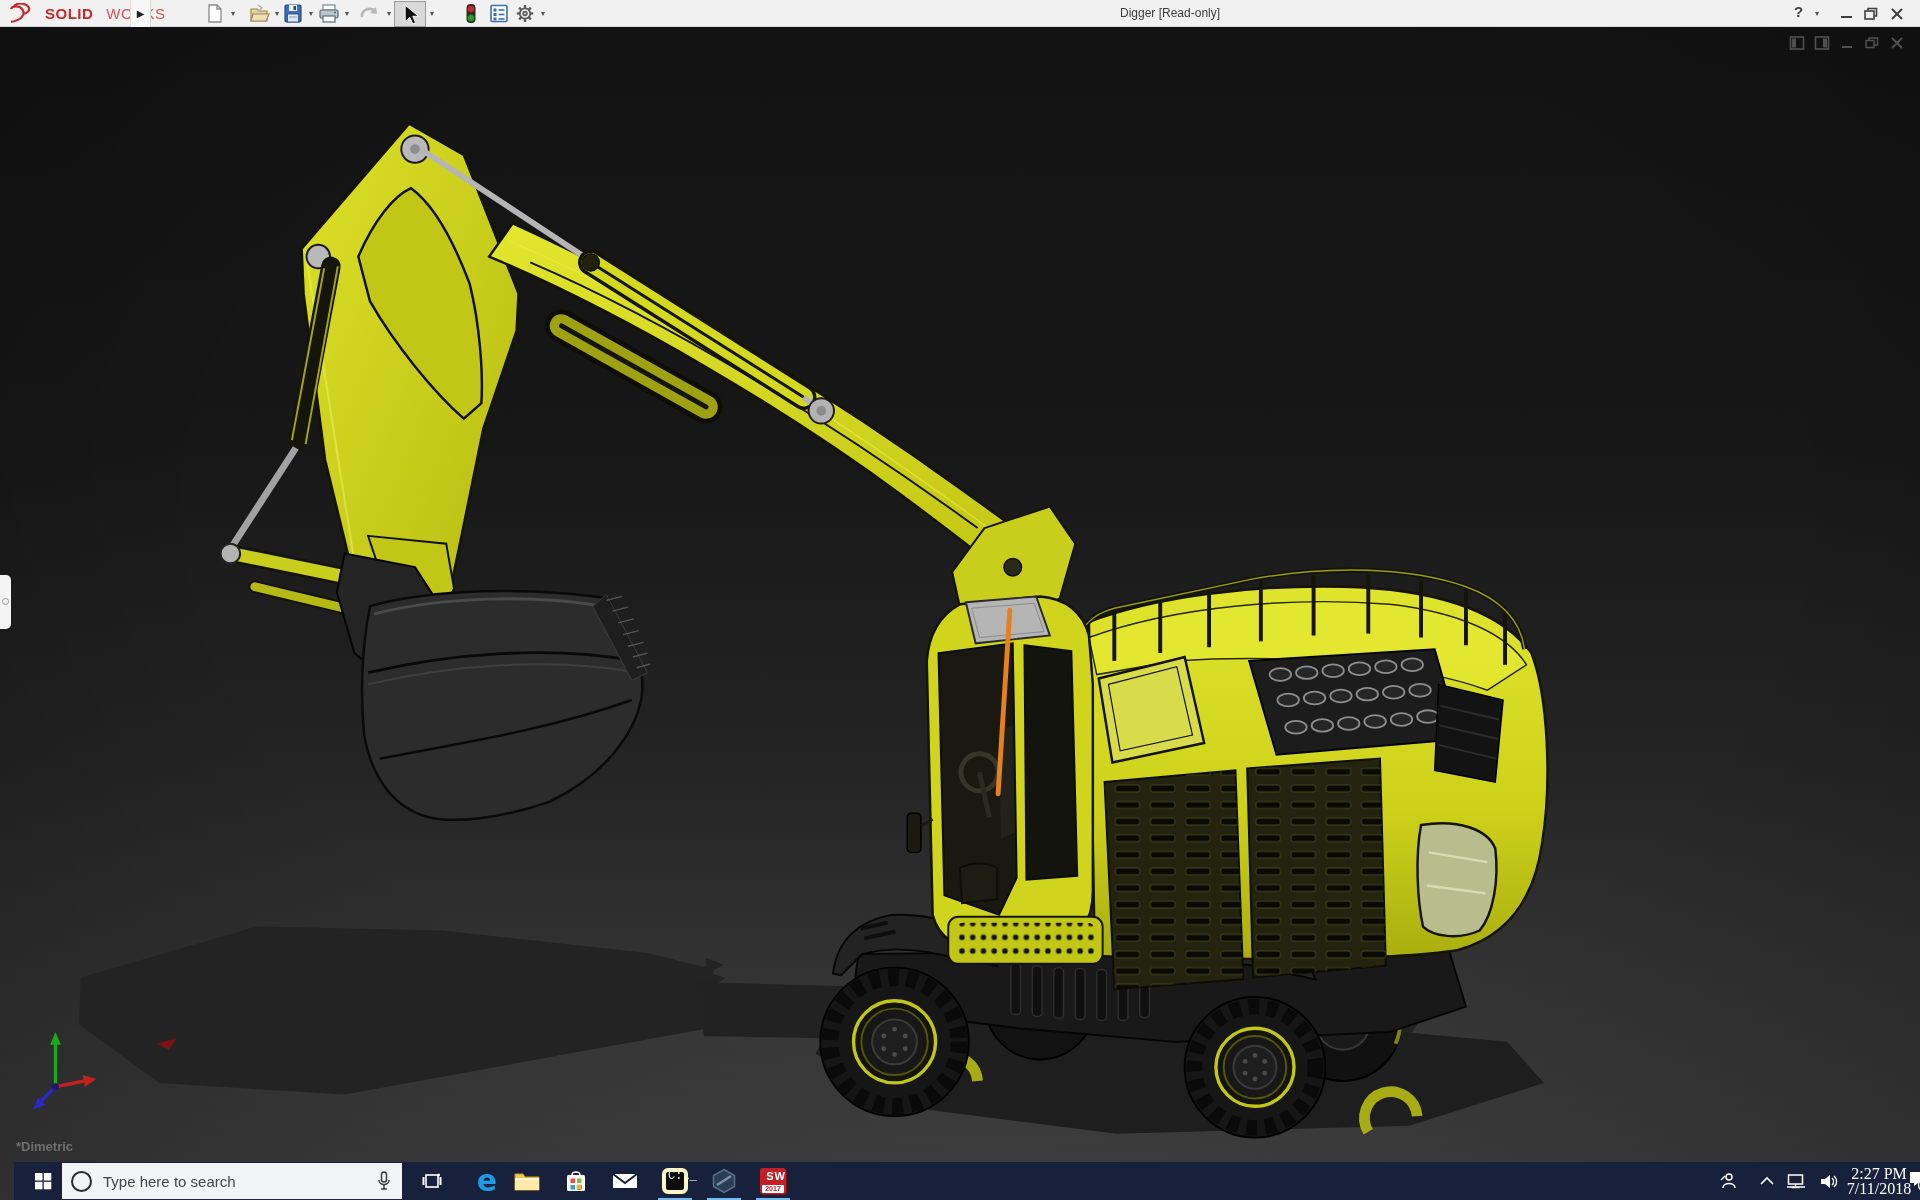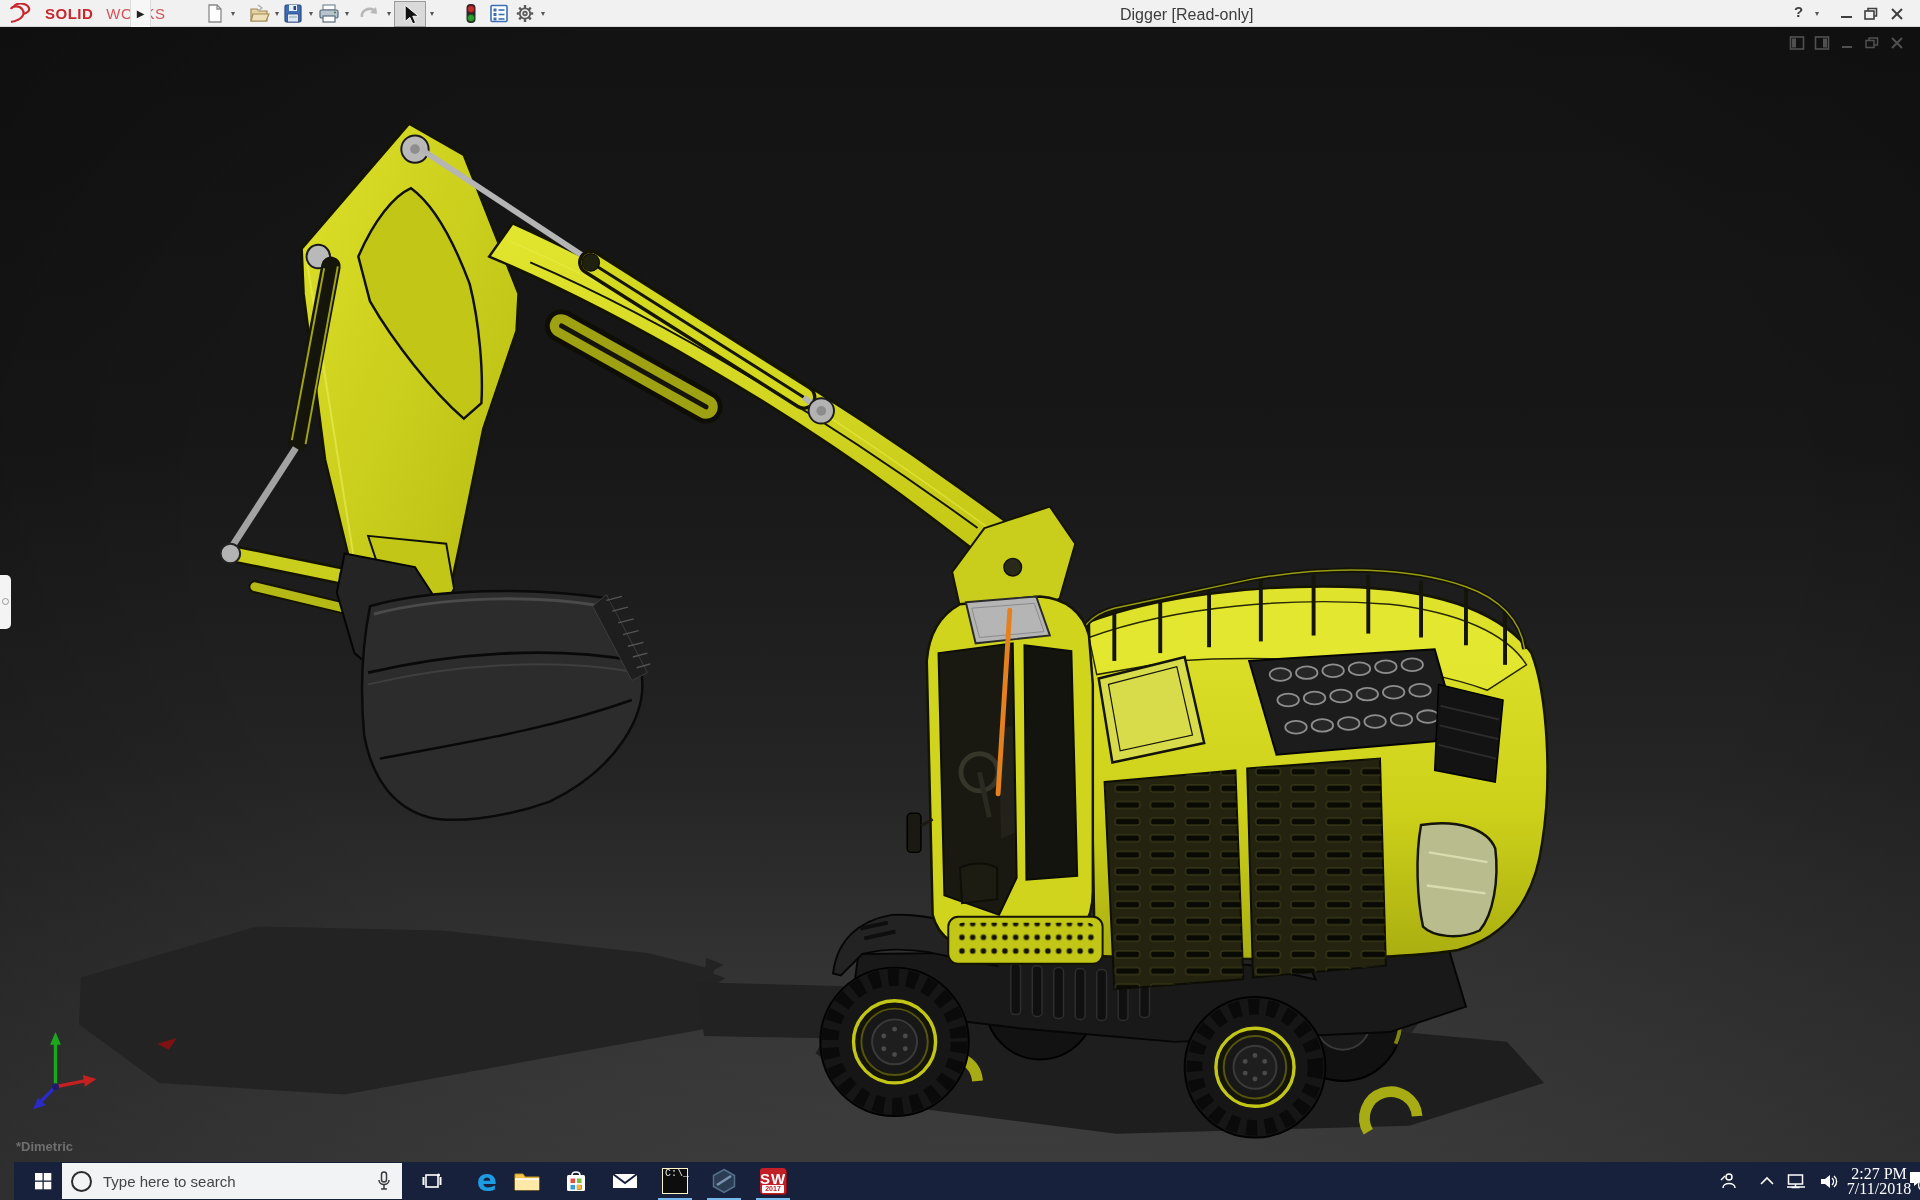--- a/index.html
+++ b/index.html
@@ -16,21 +16,21 @@
   .logo-bold{color:#c8272d;font-weight:bold;font-size:15px;letter-spacing:.5px;}
   .logo-light{color:#d4555a;font-weight:normal;font-size:15px;letter-spacing:.5px;}
   .menu-expand{
     position:absolute;left:130px;top:0;width:19px;height:27px;background:#f7f7f7;
     border-left:1px solid #dcdcdc;border-right:1px solid #dcdcdc;
     color:#222;font-size:10px;text-align:center;line-height:27px;cursor:pointer;
   }
   .tbi{position:absolute;top:3px;width:22px;height:21px;}
   .caret{position:absolute;top:9px;font-size:8px;color:#555;width:10px;text-align:center;}
   .sel-box{position:absolute;left:394px;top:1px;width:30px;height:24px;background:#d9d9d9;border:1px solid #9a9a9a;}
-  .doc-title{position:absolute;left:1120px;top:6px;font-size:16px;color:#3c3c3c;white-space:nowrap;}
+  .doc-title{position:absolute;left:1120px;top:6px;font-size:12px;color:#3c3c3c;white-space:nowrap;}
   .win-glyph{position:absolute;top:5px;width:18px;height:18px;color:#3f3f3f;}
   
   .viewport{
     position:absolute;left:0;top:15px;width:1920px;height:1191px;
     background:linear-gradient(#131313 0%,#171717 35%,#242424 62%,#3a3a3a 88%,#444 100%);
     margin-top:12px;
   }
   .vignette{position:absolute;left:0;top:0;width:100%;height:100%;
     background:radial-gradient(ellipse at 52% 42%, rgba(0,0,0,0) 55%, rgba(0,0,0,0.30) 100%);}
   .scene{position:absolute;left:0;top:0;}
@@ -44,23 +44,23 @@
   .start{position:absolute;left:10px;top:0;width:38px;height:38px;display:flex;align-items:center;justify-content:center;cursor:pointer;}
   .searchbox{position:absolute;left:48px;top:1px;width:340px;height:36px;background:#f2f3f4;display:flex;align-items:center;}
   .cortana-ring{width:17px;height:17px;border:2.5px solid #2b2b2b;border-radius:50%;margin-left:9px;}
   .search-text{color:#454545;font-size:15px;margin-left:11px;flex:1;}
   .mic{margin-right:10px;}
   .tb-app{position:absolute;top:0;width:44px;height:38px;display:flex;align-items:center;justify-content:center;cursor:pointer;}
   .underline{position:absolute;bottom:0;left:5px;width:34px;height:2px;background:#76b9ed;}
   .tray-icon{position:absolute;top:0;width:30px;height:38px;display:flex;align-items:center;justify-content:center;cursor:pointer;}
   .clock{position:absolute;left:1832px;top:4px;width:66px;text-align:center;color:#fff;font-size:16px;line-height:15px;cursor:default;font-family:Liberation Serif, serif;}
   .sw-ico{width:26px;height:26px;background:#c22026;border-radius:3px;position:relative;box-shadow:1px 1px 0 #7e1216;}
-  .sw-ico .sw-l{position:absolute;left:0;top:2px;width:100%;text-align:left;color:#fff;font-weight:bold;font-size:15px;letter-spacing:1px;}
+  .sw-ico .sw-l{position:absolute;left:0;top:2px;width:100%;text-align:right;color:#fff;font-weight:bold;font-size:11px;letter-spacing:1px;}
   .sw-ico .sw-y{position:absolute;left:2px;bottom:1px;width:22px;background:#fff;border-radius:1px;color:#c22026;font-weight:bold;font-size:7px;text-align:center;line-height:8px;}
-  .cmd-ico{width:26px;height:26px;background:#0d0d0d;border:1px solid #fef9c3;border-radius:0;color:#e8e8e8;font-family:"Liberation Mono",monospace;font-size:10px;line-height:9px;padding-left:2px;box-sizing:border-box;}
+  .cmd-ico{width:26px;height:26px;background:#0d0d0d;border:4px solid #fef9c3;border-radius:6px;color:#e8e8e8;font-family:"Liberation Mono",monospace;font-size:12px;line-height:9px;padding-left:2px;box-sizing:border-box;}
   .edge-e{font-size:30px;font-weight:bold;color:#1e9be2;line-height:30px;font-family:"DejaVu Sans",sans-serif;}
 </style>
 </head>
 <body>
 
 <div class="titlebar">
   <div class="logo">
     <svg width="24" height="22" viewBox="0 0 24 22">
       <path d="M3,19 C14,17 18,11 14,6 C11,2 4,3 3,6" stroke="#c8272d" stroke-width="2.2" fill="none"></path>
       <path d="M6,3 C10,-1 19,0 21,5 C22,8 19,10 15,11" stroke="#c8272d" stroke-width="2.2" fill="none"></path>

